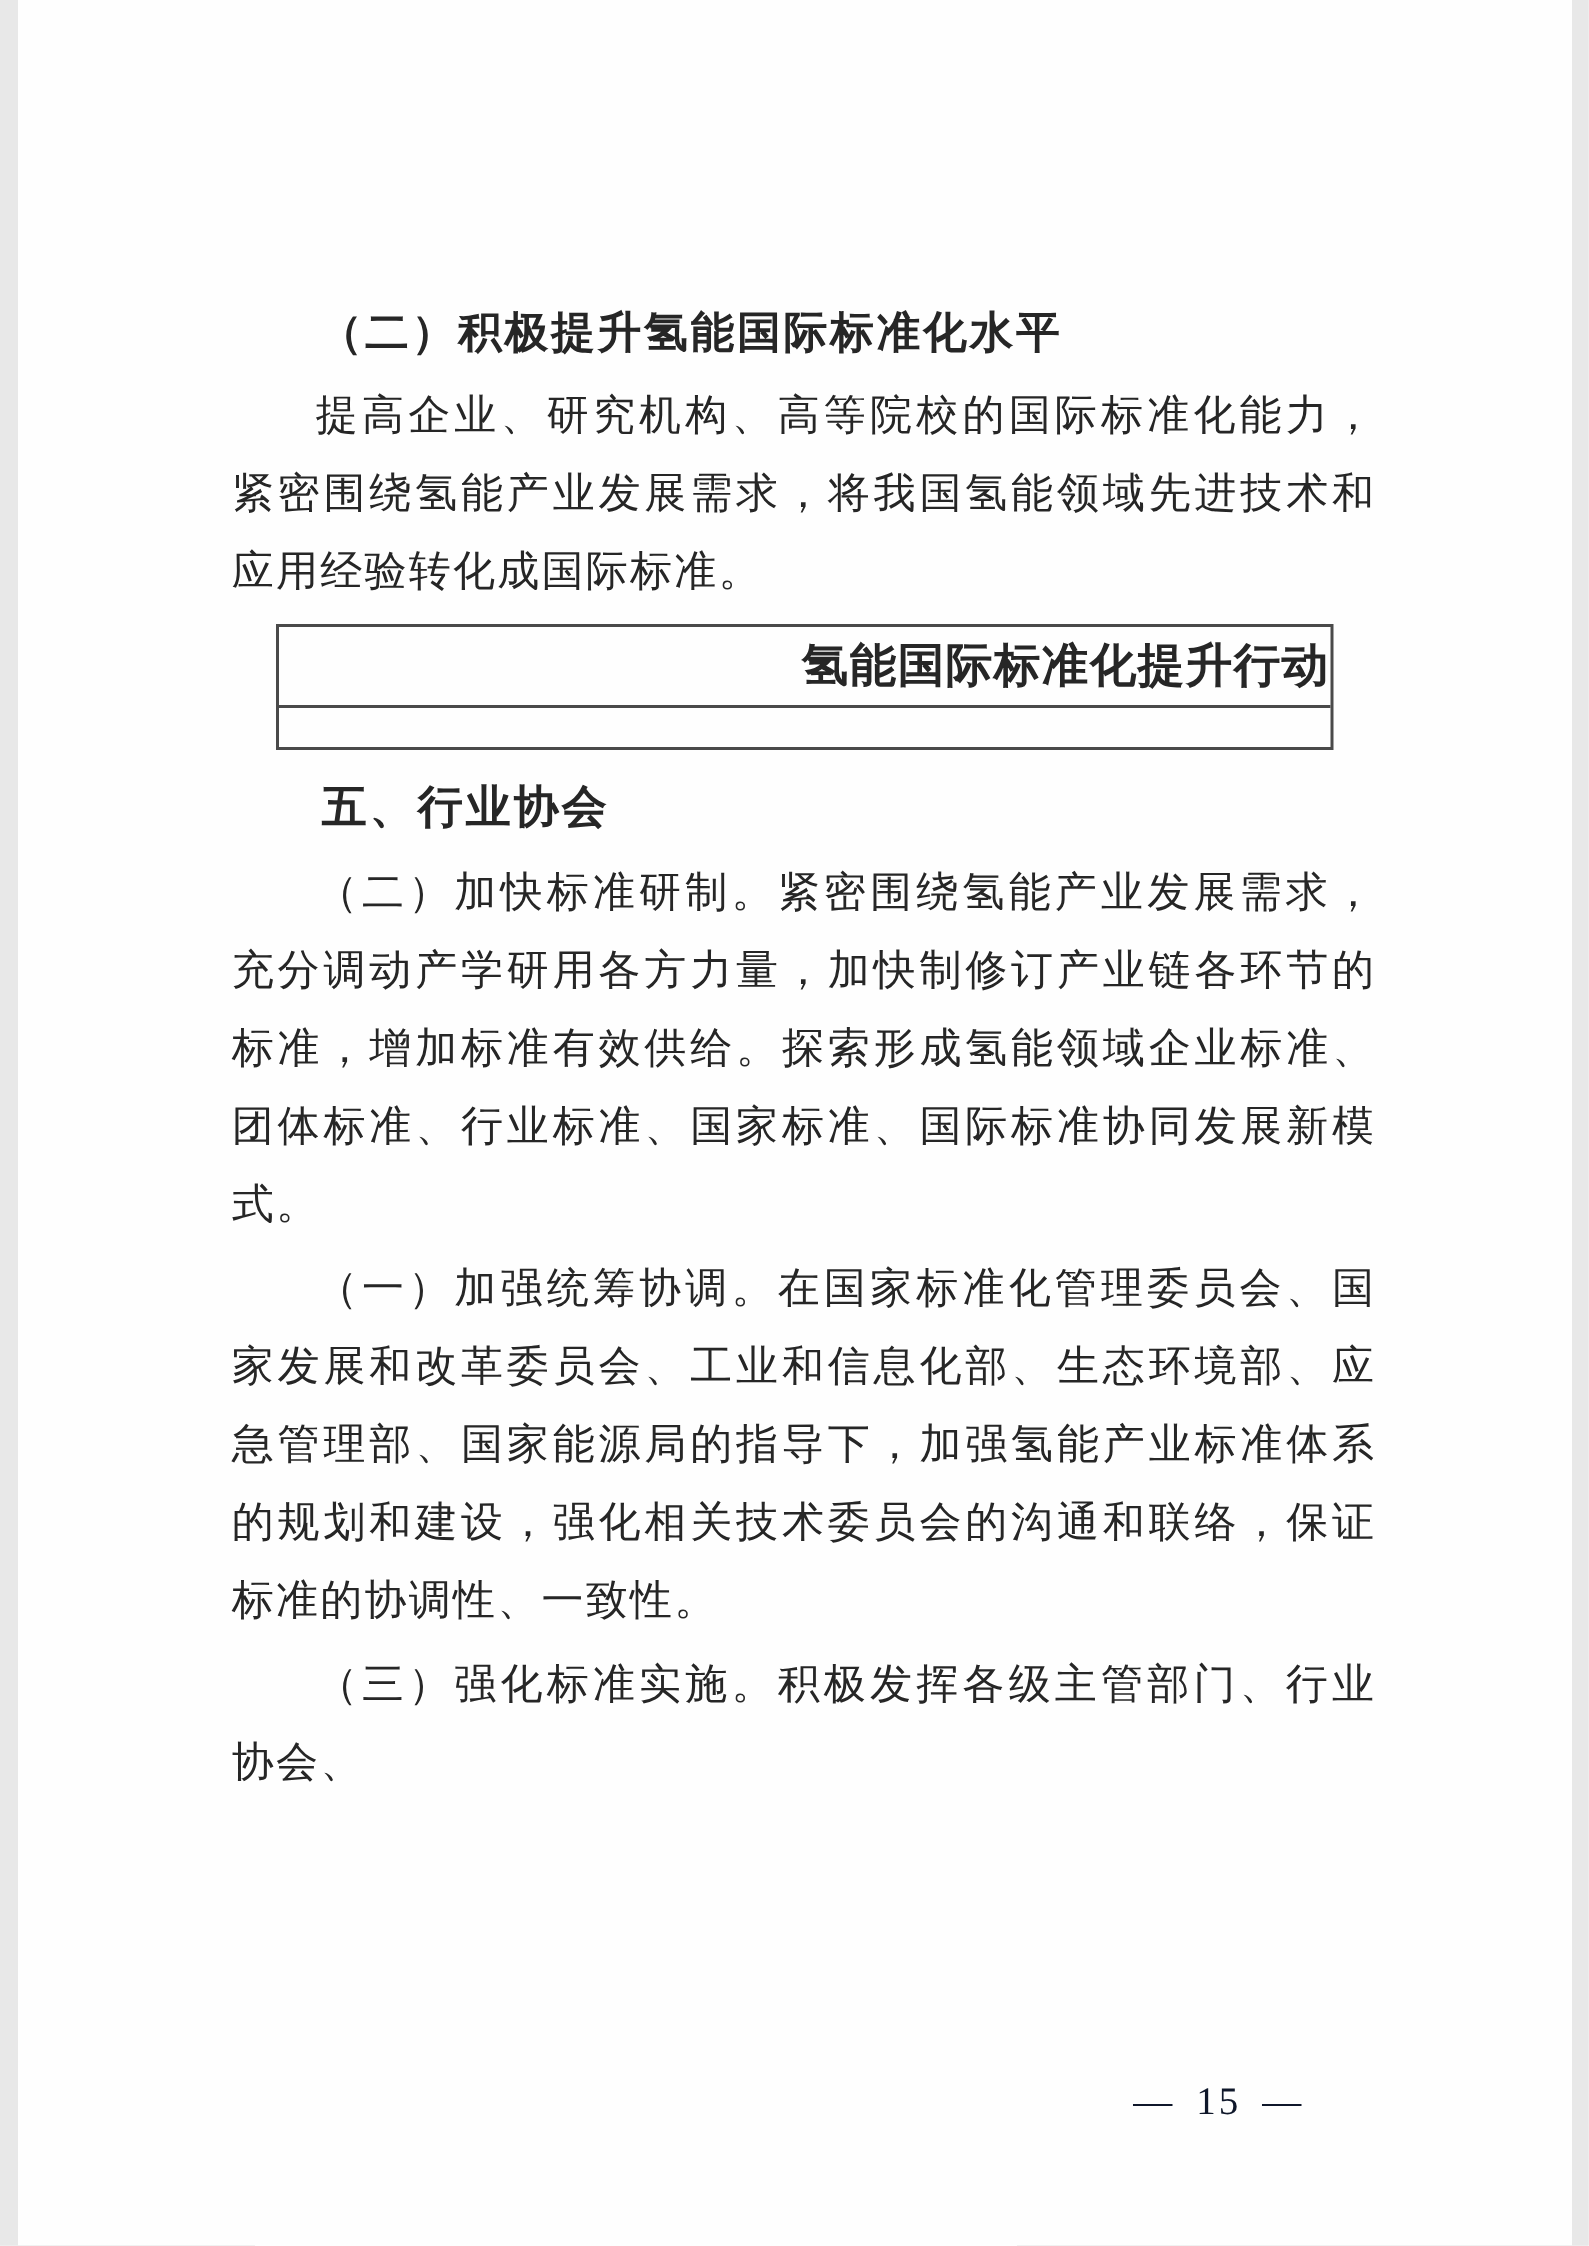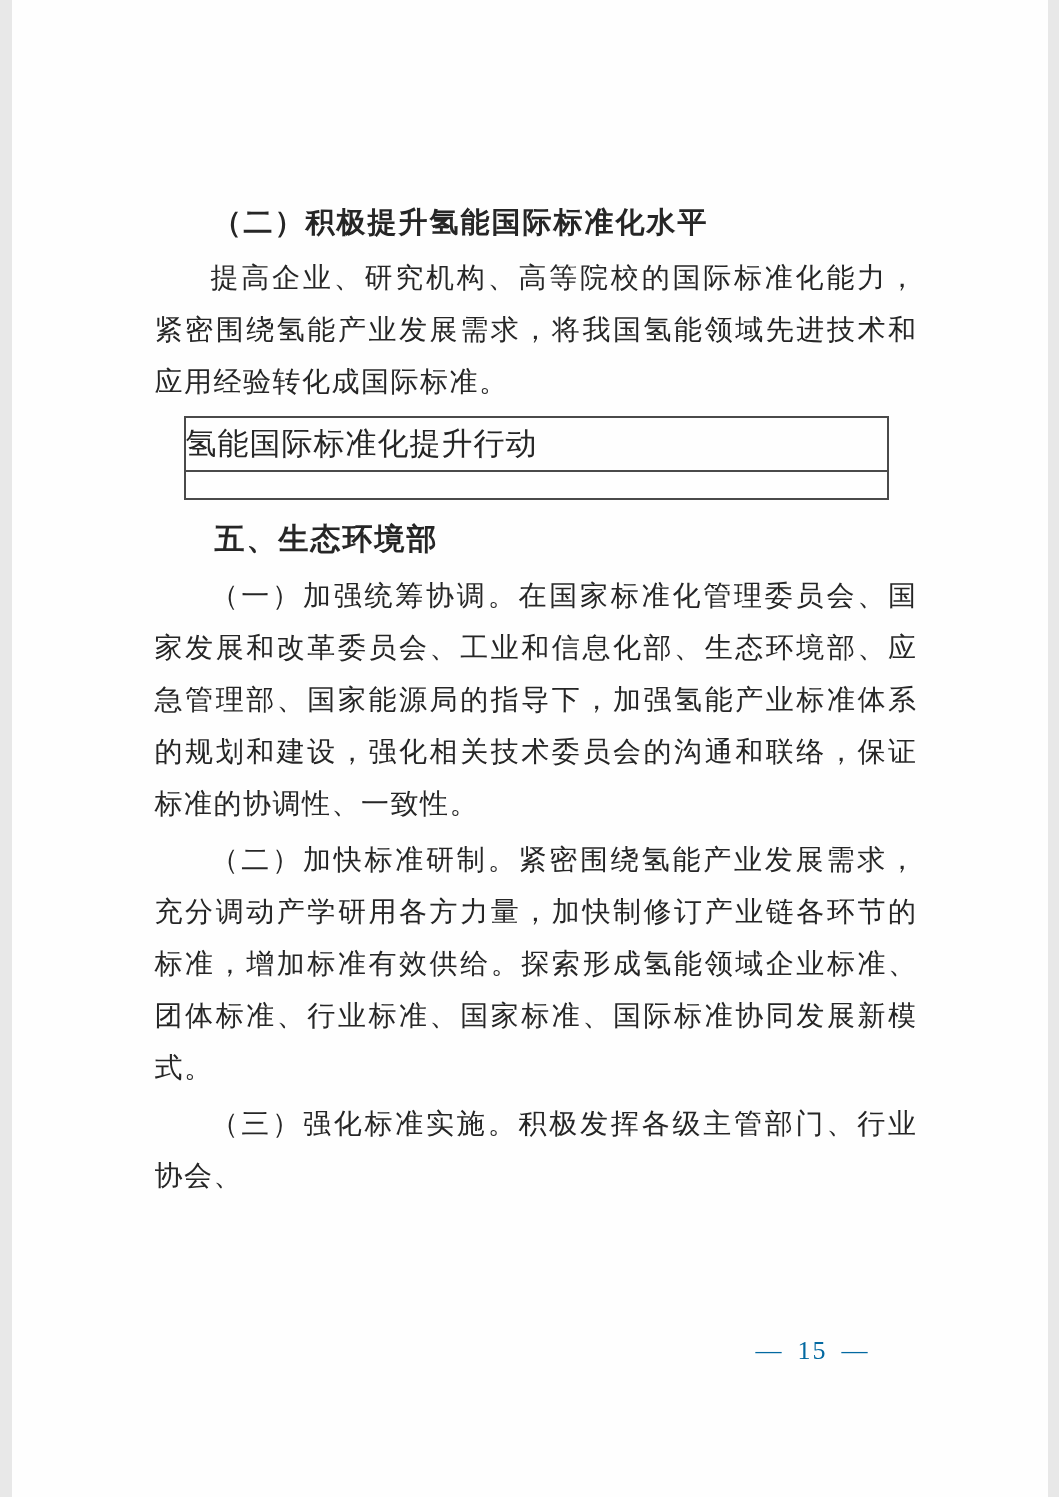--- a/index.html
+++ b/index.html
@@ -53,42 +53,42 @@
     font-family: "Liberation Sans", "DejaVu Sans", sans-serif;
   }
   .action-box {
     margin: 8px 29px 12px 29px; 
     border: 2px solid #4a4a4a;
     background: #fefefe;
   }
   .action-box-title {
     font-family: "Liberation Sans", "DejaVu Sans", sans-serif;
     font-size: 31px;
-    font-weight: normal;
-    text-align: left;
+    font-weight: bold;
+    text-align: right;
     line-height: 52px;
     height: 52px;
     border-bottom: 2px solid #4a4a4a;
     letter-spacing: 1px;
   }
   .action-box-body {
     padding: 12px 14px 14px 14px;
   }
   .action-box-body .para {
     margin: 0;
     line-height: 54px;
     letter-spacing: 1px;
   }
   .page-number {
     position: absolute;
-    top: 1336px;
+    top: 1386px;
     right: 164px;
     font-size: 26px;
     letter-spacing: 2px;
-    color: #0369a1;
+    color: #0f172a;
     font-family: "Liberation Serif", "DejaVu Serif", serif;
     white-space: nowrap;
   }
   .page-number .dash {
     display: inline-block;
     margin: 0 14px;
   }
 </style>
 </head>
 <body>
@@ -99,25 +99,25 @@
     <h3 class="heading-kai">（二）积极提升氢能国际标准化水平</h3>
 
     <p class="para">提高企业、研究机构、高等院校的国际标准化能力，紧密围绕氢能产业发展需求，将我国氢能领域先进技术和应用经验转化成国际标准。</p>
 
     <div class="action-box">
       <div class="action-box-title">氢能国际标准化提升行动</div>
       <div class="action-box-body">
       </div>
     </div>
 
-    <h3 class="heading-hei">五、生态环境部</h3>
+    <h3 class="heading-hei">五、行业协会</h3>
+
+    <p class="para">（二）加快标准研制。紧密围绕氢能产业发展需求，充分调动产学研用各方力量，加快制修订产业链各环节的标准，增加标准有效供给。探索形成氢能领域企业标准、团体标准、行业标准、国家标准、国际标准协同发展新模式。</p>
 
     <p class="para">（一）加强统筹协调。在国家标准化管理委员会、国家发展和改革委员会、工业和信息化部、生态环境部、应急管理部、国家能源局的指导下，加强氢能产业标准体系的规划和建设，强化相关技术委员会的沟通和联络，保证标准的协调性、一致性。</p>
-
-    <p class="para">（二）加快标准研制。紧密围绕氢能产业发展需求，充分调动产学研用各方力量，加快制修订产业链各环节的标准，增加标准有效供给。探索形成氢能领域企业标准、团体标准、行业标准、国家标准、国际标准协同发展新模式。</p>
 
     <p class="para">（三）强化标准实施。积极发挥各级主管部门、行业协会、</p>
 
   </div>
 
   <div class="page-number">
     <span class="dash">—</span><span>15</span><span class="dash">—</span>
   </div>
 </div>
 

